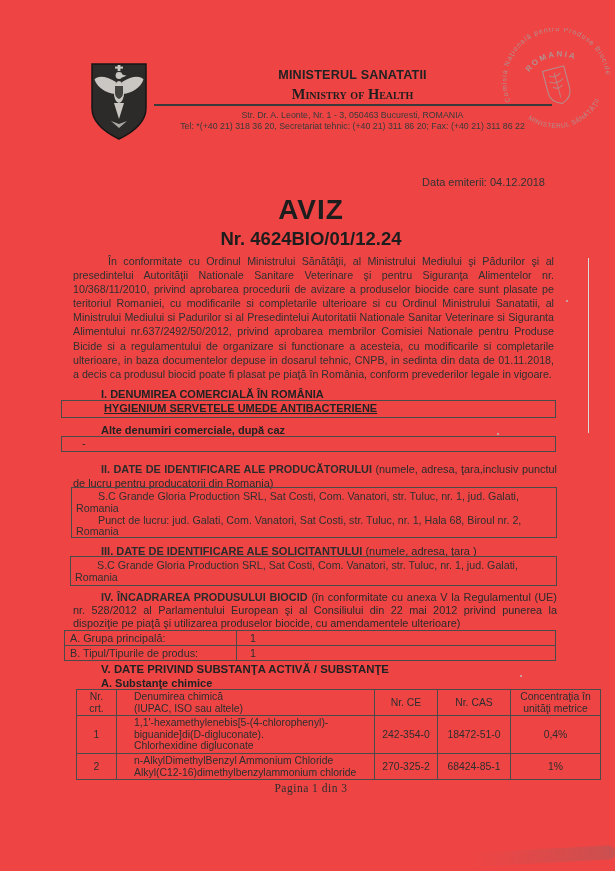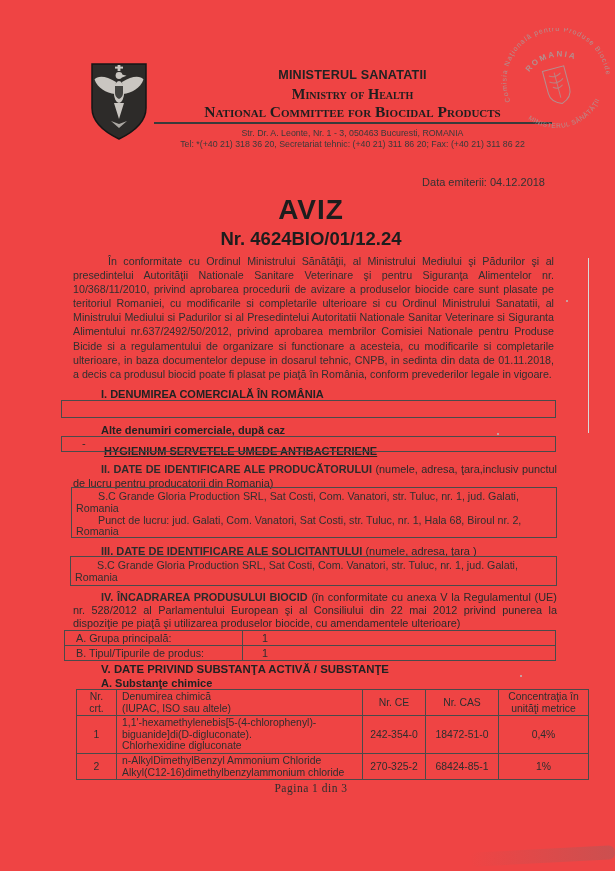--- a/index.html
+++ b/index.html
@@ -33,42 +33,42 @@
   
   .sec-h{font-size:11px;font-weight:bold;color:#222;}
   .boxed{border:1px solid #4a4a4a;background:transparent;}
   .boxline{font-size:10.7px;line-height:11.8px;color:#303030;}
   .ind{padding-left:26px;}
   .noind{padding-left:4px;}
   .h-tail{font-weight:normal;}
 
   #s1-heading{left:101px;top:388px;}
   #s1-box{left:61px;top:400px;width:493px;height:16px;}
-  #s1-box .tn{font-size:11px;font-weight:bold;text-decoration:underline;padding-left:42px;line-height:15px;color:#232323;margin-top:43px;}
+  #s1-box .tn{font-size:11px;font-weight:bold;text-decoration:underline;padding-left:42px;line-height:15px;color:#232323;}
   #s1-other-label{left:101px;top:424px;}
   #s1-other-box{left:61px;top:436px;width:493px;height:14px;}
   #s1-other-box .dash{font-size:11px;line-height:13px;padding-left:20px;}
 
   #s2-heading{left:73px;top:463px;width:484px;font-size:10.9px;line-height:13.5px;text-align:justify;text-indent:28px;}
   #s2-heading .lead,#s3-heading .lead,#s4-heading .lead{font-weight:bold;}
   #s2-box{left:71px;top:487px;width:484px;height:46px;padding-top:3px;}
   #s3-heading{left:73px;top:545px;width:484px;font-size:11px;text-indent:28px;}
   #s3-box{left:70px;top:556px;width:485px;height:25px;padding-top:3px;}
   #s4-heading{left:73px;top:591px;width:484px;font-size:10.9px;line-height:13.2px;text-align:justify;text-indent:28px;}
   #table4{left:64px;top:630px;width:492px;border-collapse:collapse;table-layout:fixed;}
-  #table4 td{border:1px solid #4a4a4a;font-size:10.8px;height:13px;padding:0 0 1px 11px;color:#2e2e2e;}
+  #table4 td{border:1px solid #4a4a4a;font-size:10.8px;height:13px;padding:0 0 1px 5px;color:#2e2e2e;}
   #table4 .c1{width:166px;}
   #table4 .c2 span{padding-left:8px;display:inline-block;}
 
   #s5-heading{left:101px;top:663px;font-size:11.4px;}
   #s5-sub{left:101px;top:677px;font-size:11px;}
   #table5{left:76px;top:689px;width:490px;border-collapse:collapse;table-layout:fixed;}
   #table5 td{border:1px solid #4a4a4a;font-size:10.4px;color:#2e2e2e;padding:1px 2px;vertical-align:middle;}
   #table5 .cn{text-align:center;}
-  #table5 .name{padding-left:5px;line-height:11.6px;}
+  #table5 .name{padding-left:17px;line-height:11.6px;}
   #table5 thead td{line-height:11.5px;}
   .w-no{width:35px;}.w-name{width:238px;}.w-ce{width:58px;}.w-cas{width:68px;}.w-conc{width:85px;}
 
   #footer{left:0;top:782px;width:622px;text-align:center;
     font-family:"Liberation Serif",serif;font-size:11.5px;letter-spacing:.5px;color:#2e2e2e;}
 
   
   .edge-line{left:588px;top:258px;width:1px;height:175px;background:#d9d9d9;}
   .smudge{left:470px;top:849px;width:145px;height:14px;transform:rotate(-3deg);
     background:linear-gradient(to left,rgba(110,110,110,.28),rgba(110,110,110,0));border-radius:6px;}
@@ -91,21 +91,20 @@
       <ellipse cx="31" cy="30" rx="5.2" ry="11"></ellipse>
       <path d="M26,41 L31,57 L36,41 Z"></path>
       <path d="M23,59 L31,62 L39,59 L31,66 Z" opacity="0.8"></path>
     </g>
     <path d="M27,24 h8 v7 q0,4 -4,6 q-4,-2 -4,-6 z" fill="#2d2b29" opacity="0.85"></path>
   </svg>
 
   <div class="abs" id="header-text">
     <div class="h-ro">MINISTERUL SANATATII</div>
     <div class="h-en h-en1">Ministry of Health</div>
-    <div class="h-en h-en2">National Committee for Biocidal Products</div>
     <div class="h-rule"></div>
     <div class="h-addr">Str. Dr. A. Leonte, Nr. 1 - 3, 050463 Bucuresti, ROMANIA</div>
     <div class="h-addr">Tel: *(+40 21) 318 36 20, Secretariat tehnic: (+40 21) 311 86 20; Fax: (+40 21) 311 86 22</div>
   </div>
 
   <svg class="abs" id="stamp" viewBox="0 0 118 118">
     <g transform="rotate(-15 59 59)">
       <defs>
         <path id="arc-ring" d="M12,70 A50,50 0 1 1 106,70" fill="none"></path>
         <path id="arc-top" d="M24,52 A38,38 0 0 1 94,52" fill="none"></path>

